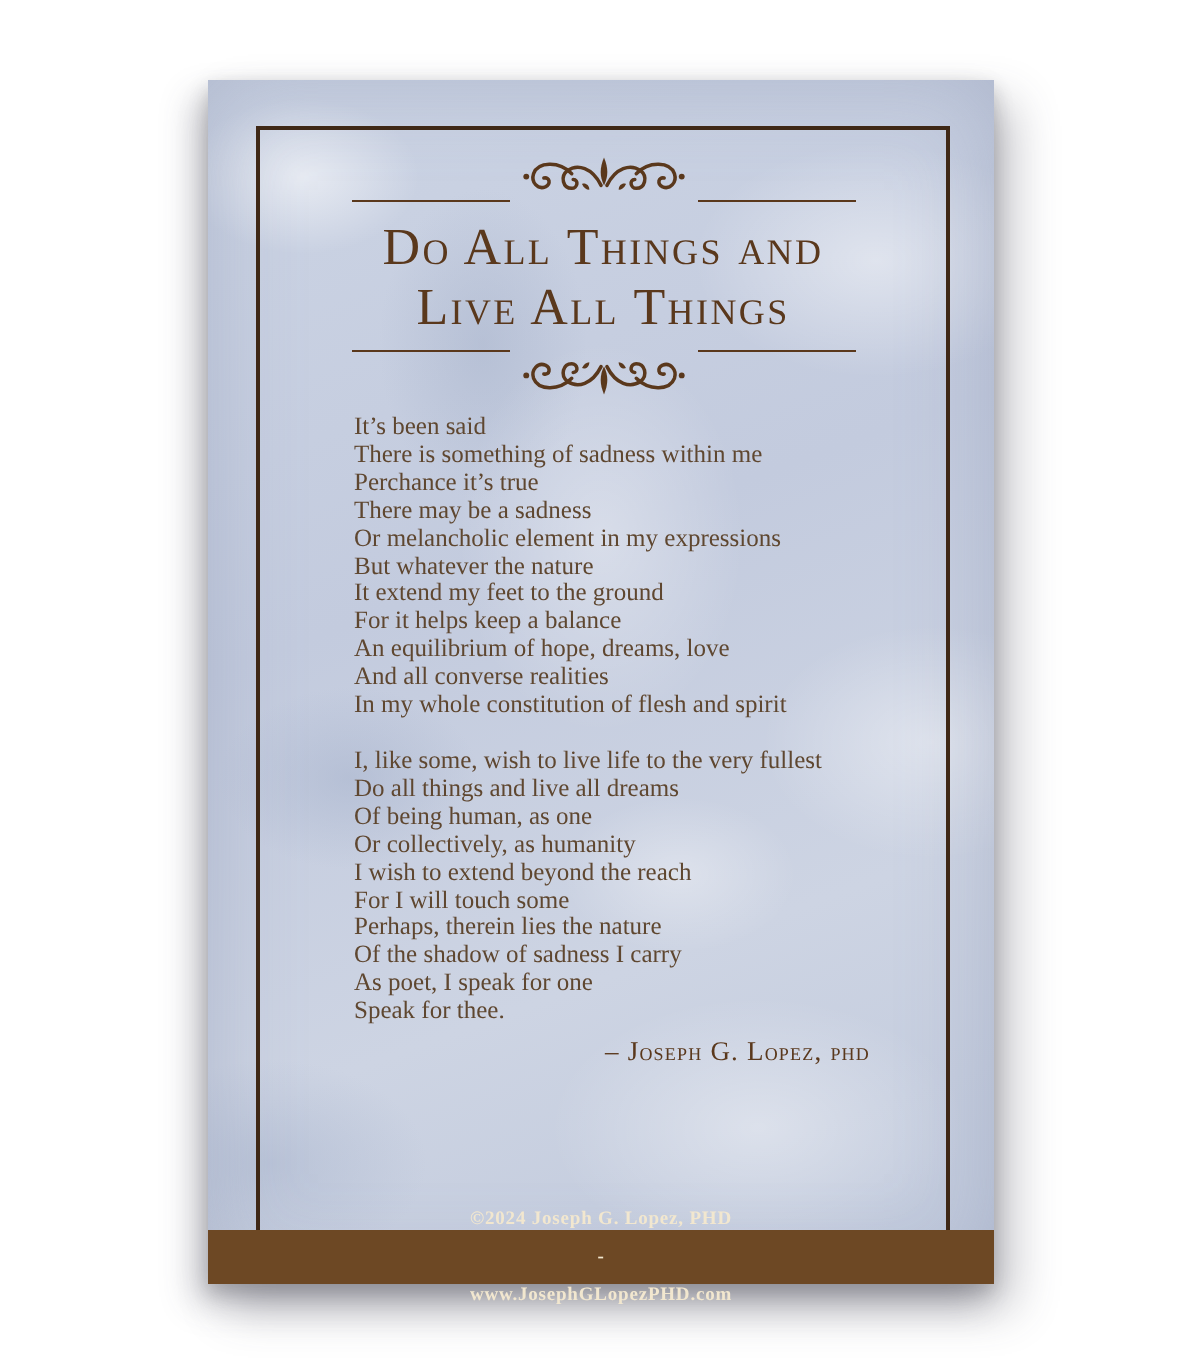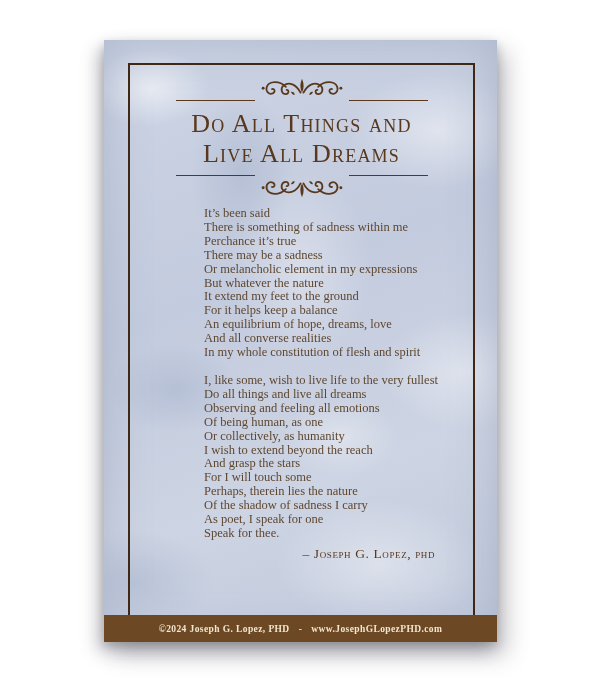--- a/index.html
+++ b/index.html
@@ -79,21 +79,21 @@
     font-variant: small-caps;
     font-weight: normal;
     font-size: 26px;
     line-height: 30px;
     letter-spacing: 1.2px;
     color: var(--accent-brown, #5a381c);
   }
   
   .poem {
     margin-top: 9px;
-    padding-left: 74px;
+    padding-left: 47px;
     padding-right: 8px;
     color: var(--poem-text, #5f4730);
     font-size: 12.5px;
     line-height: 13.9px;
   }
   .stanza-2 { margin-top: 14px; }
   .attribution {
     margin-top: 6px;
     text-align: right;
     padding-right: 30px;
@@ -109,20 +109,21 @@
     height: 27px;
     background: var(--footer-bar, #6d4824);
     display: flex;
     align-items: center;
     justify-content: center;
     gap: 9px;
     color: var(--footer-text, #f2e7cf);
     font-size: 9.5px;
     font-weight: bold;
     letter-spacing: .4px;
+    flex-direction: column;
   }
 </style>
 </head>
 <body>
 
 <div class="canvas">
   <div class="poster">
 
     <div class="frame">
 
@@ -139,21 +140,21 @@
           <path fill="currentColor" d="M50 23 C50 19.5 47 18 45 19 C46 21.5 48 23 50 23 Z"></path>
           <path fill="currentColor" d="M70 23 C70 19.5 73 18 75 19 C74 21.5 72 23 70 23 Z"></path>
           <circle cx="7" cy="14" r="2" fill="currentColor"></circle>
           <circle cx="113" cy="14" r="2" fill="currentColor"></circle>
         </svg>
         <div class="rule"></div>
       </div>
 
       <h1 class="title">
         <span>Do All Things and</span><br>
-        <span>Live All Dreams</span>
+        <span>Live All Things</span>
       </h1>
 
       <div class="ornament-row bottom">
         <div class="rule"></div>
         <svg class="flourish flipped" viewBox="0 0 120 34" aria-hidden="true">
           <g fill="none" stroke="currentColor" stroke-width="2.4" stroke-linecap="round">
             <path d="M38 12 C29 3 15 4 12 12 C10 18 15 23 20 21 C24 19 23 14 19 15"></path>
             <path d="M58 20 C52 8 42 5 35 10 C30 14 32 22 38 22 C42 22 43 16 39 16"></path>
             <path d="M82 12 C91 3 105 4 108 12 C110 18 105 23 100 21 C96 19 97 14 101 15"></path>
             <path d="M62 20 C68 8 78 5 85 10 C90 14 88 22 82 22 C78 22 77 16 81 16"></path>
@@ -177,25 +178,23 @@
           <div class="poem-line">But whatever the nature</div>
           <div class="poem-line">It extend my feet to the ground</div>
           <div class="poem-line">For it helps keep a balance</div>
           <div class="poem-line">An equilibrium of hope, dreams, love</div>
           <div class="poem-line">And all converse realities</div>
           <div class="poem-line">In my whole constitution of flesh and spirit</div>
         </div>
         <div class="stanza stanza-2">
           <div class="poem-line">I, like some, wish to live life to the very fullest</div>
           <div class="poem-line">Do all things and live all dreams</div>
-          <div class="poem-line">Observing and feeling all emotions</div>
           <div class="poem-line">Of being human, as one</div>
           <div class="poem-line">Or collectively, as humanity</div>
           <div class="poem-line">I wish to extend beyond the reach</div>
-          <div class="poem-line">And grasp the stars</div>
           <div class="poem-line">For I will touch some</div>
           <div class="poem-line">Perhaps, therein lies the nature</div>
           <div class="poem-line">Of the shadow of sadness I carry</div>
           <div class="poem-line">As poet, I speak for one</div>
           <div class="poem-line">Speak for thee.</div>
         </div>
         <div class="attribution">– Joseph G. Lopez, phd</div>
       </div>
 
     </div>

